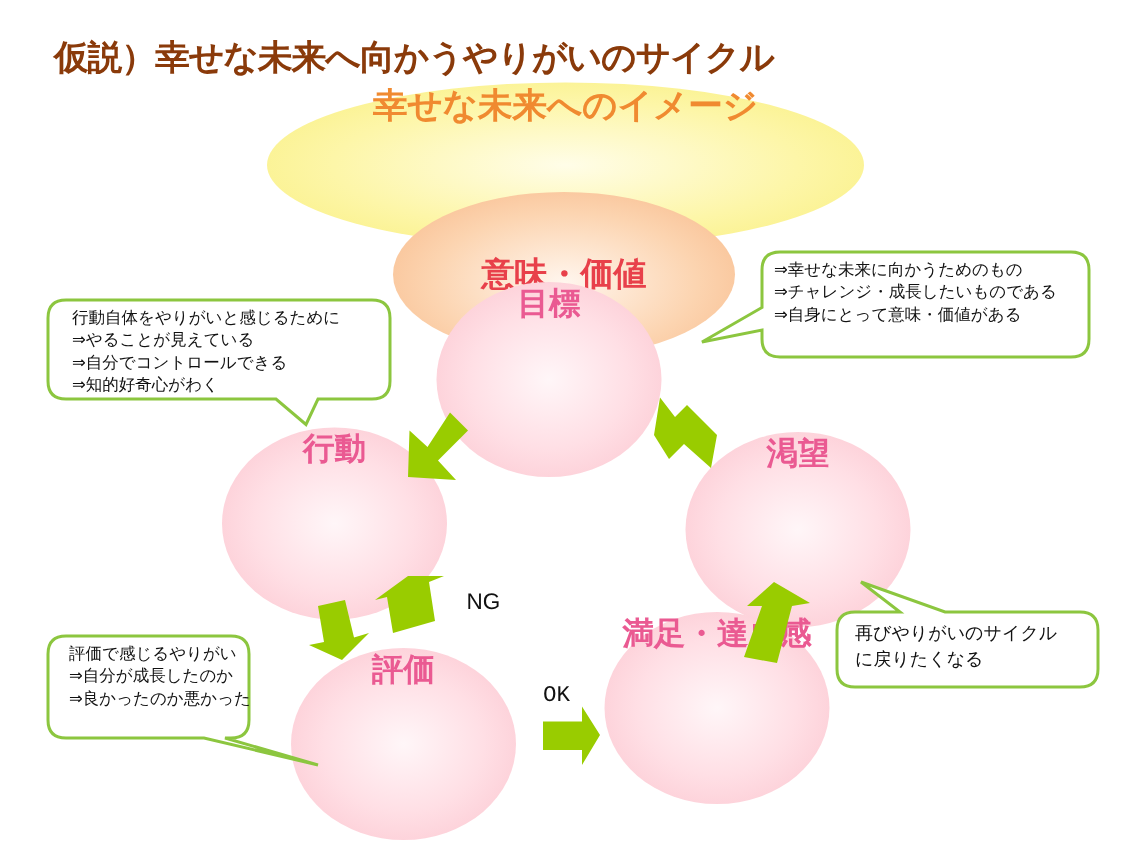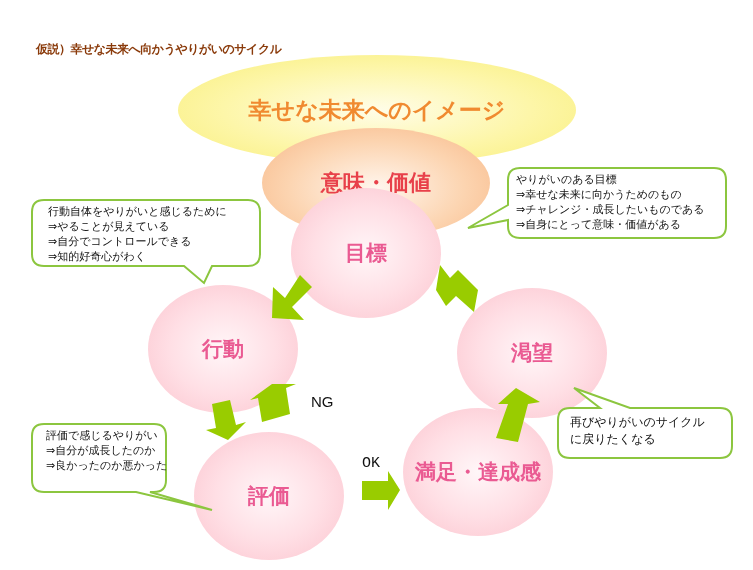--- a/index.html
+++ b/index.html
@@ -1,19 +1,19 @@
 <!DOCTYPE html>
 <html><head>
 <meta charset="utf-8">
 <style>
   html,body{margin:0;padding:0;background:#fff;}
   body{width:753px;height:570px;position:relative;overflow:hidden;font-family:"DejaVu Sans",sans-serif;}
   .abs{position:absolute;}
-  .title{left:36px;top:41px;font-size:12px;font-weight:bold;color:#8a3a0a;letter-spacing:-0.5px;}
-  .ell{position:absolute;border-radius:50%;display:flex;align-items:center;justify-content:center;font-weight:bold;}
+  .title{left:36px;top:23px;font-size:23px;font-weight:bold;color:#8a3a0a;letter-spacing:-0.5px;}
+  .ell{position:absolute;border-radius:50%;display:flex;align-items:flex-start;justify-content:center;font-weight:bold;}
   .vision{left:178px;top:55px;width:398px;height:110px;background:radial-gradient(ellipse at center,#fffde8 0%,#fdf6a8 55%,#f8ee78 100%);color:#f08a30;font-size:23px;}
   .meaning{left:262px;top:128px;width:228px;height:110px;background:radial-gradient(ellipse at center 55%,#fff6ee 0%,#fcd4b0 55%,#f7b685 100%);color:#e8404a;font-size:22px;align-items:flex-start;padding-top:0;}
   .meaning span{margin-top:40px;}
   .pink{background:radial-gradient(ellipse at center,#fff6f8 0%,#ffdfe5 50%,#fbc3cd 100%);color:#ea5a92;font-size:21px;}
   .goal{left:291px;top:188px;width:150px;height:130px;}
   .action{left:148px;top:285px;width:150px;height:128px;}
   .desire{left:457px;top:288px;width:150px;height:130px;}
   .eval{left:194px;top:432px;width:150px;height:128px;}
   .satis{left:403px;top:408px;width:150px;height:128px;}
   svg.overlay{position:absolute;left:0;top:0;}
@@ -59,21 +59,20 @@
     <polygon points="300,275 312,287 292,307 304,320 272,318 273,287 285,298 "></polygon>
     <polygon points="212,404 230,400 236,425 246,422 228,440 206,430 216,428"></polygon>
     <polygon points="262,422 258,398 250,400 272,384 296,384 286,388 290,414"></polygon>
     <polygon points="362,481 388,481 388,471 400,490 388,510 388,500 362,500"></polygon>
     <polygon points="496,438 508,404 498,404 516,388 540,402 528,404 518,442"></polygon>
     <polygon points="474,312 456,296 446,306 436,290 440,265 450,278 458,270 478,290"></polygon>
   </g>
 </svg>
 
 <div class="btext" style="left:516px;top:172px;">
-  <div>やりがいのある目標</div>
   <div>⇒幸せな未来に向かうためのもの</div>
   <div>⇒チャレンジ・成長したいものである</div>
   <div>⇒自身にとって意味・価値がある</div>
 </div>
 <div class="btext" style="left:48px;top:204px;">
   <div>行動自体をやりがいと感じるために</div>
   <div>⇒やることが見えている</div>
   <div>⇒自分でコントロールできる</div>
   <div>⇒知的好奇心がわく</div>
 </div>

